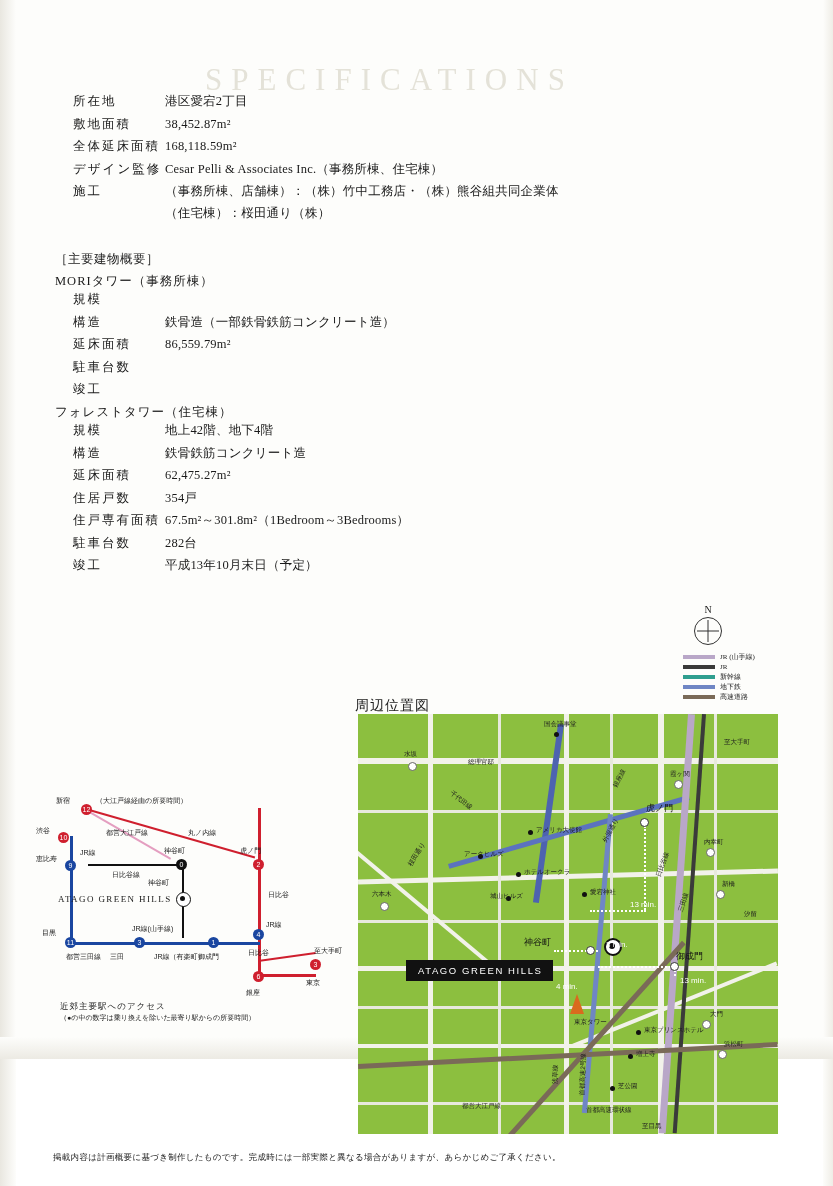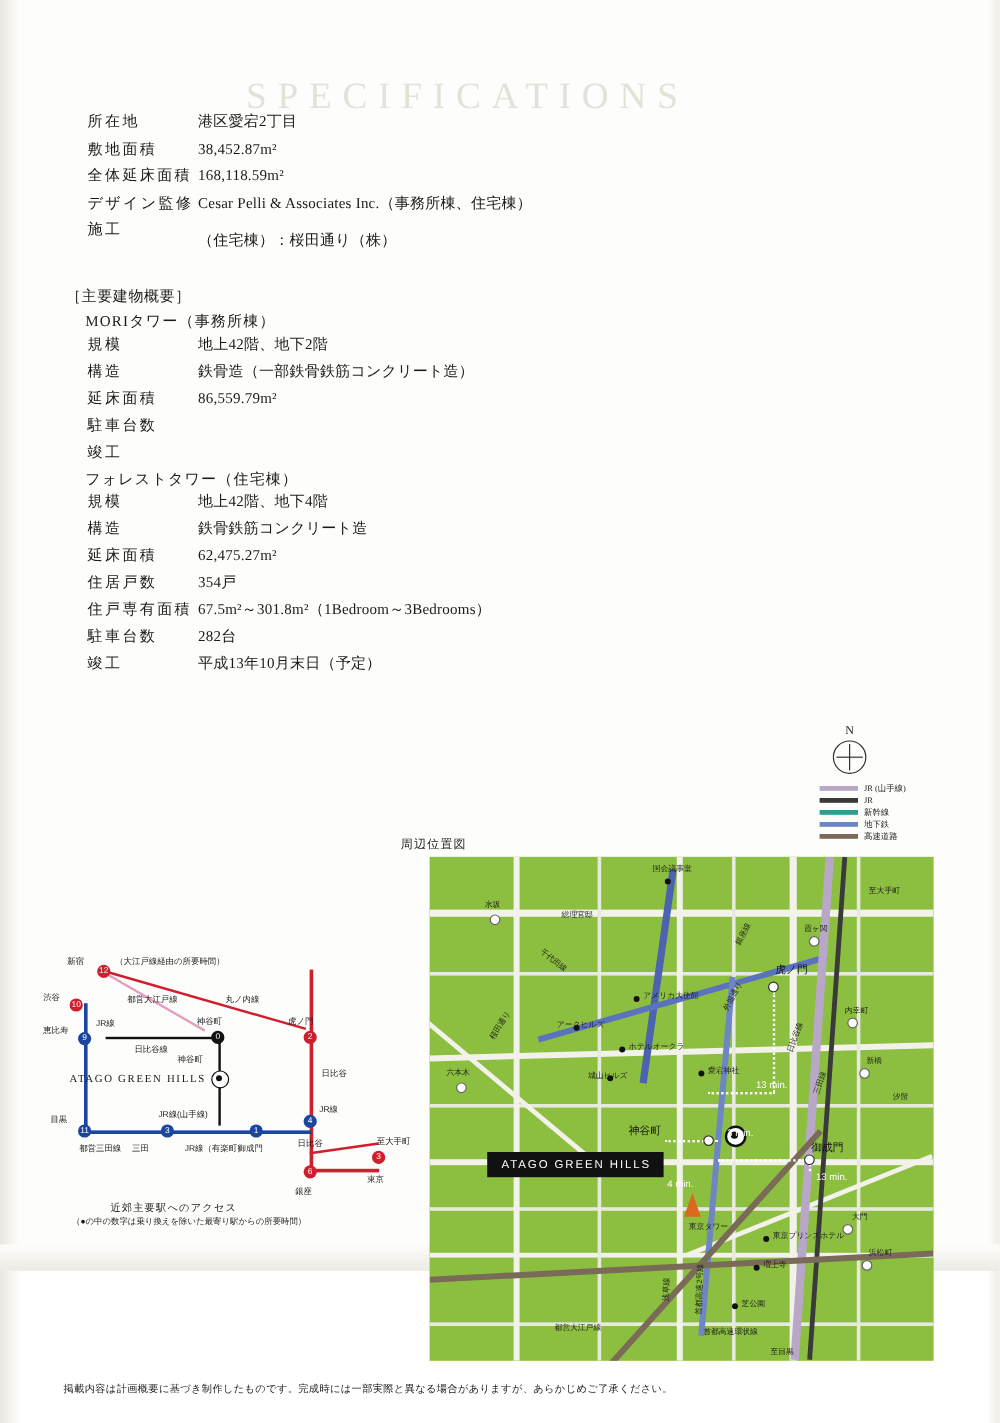--- a/index.html
+++ b/index.html
@@ -55,21 +55,21 @@
     font-size: 12.5px;
     line-height: 1.0;
   }
   .sec-head {
     font-size: 12.5px;
     margin: 0 0 9px 0;
     letter-spacing: 0.5px;
   }
   .sub-head {
     font-size: 12.5px;
-    margin: 0 0 6px 16px;
+    margin: 0 0 6px 0;
     letter-spacing: 1px;
   }
   .row {
     display: flex;
     margin-bottom: 10px;
     align-items: flex-start;
   }
   .row .lbl {
     width: 92px;
     padding-left: 8px;
@@ -115,22 +115,22 @@
     width: 108px;
     font-size: 7px;
   }
   .legend .lrow { display: flex; align-items: center; height: 10px; }
   .legend .swatch { width: 32px; height: 4px; margin-right: 5px; }
   .legend .ltxt { font-size: 7px; color: #222; white-space: nowrap; }
 
   
   .map-caption {
     position: absolute;
-    left: 334px; top: 697px;
-    font-size: 10px;
+    left: 355px; top: 697px;
+    font-size: 14px;
     letter-spacing: 1px;
   }
 
   
   .map {
     position: absolute;
     left: 358px; top: 714px;
     width: 420px; height: 420px;
     background: #8cbf3f;
     overflow: hidden;
@@ -240,21 +240,21 @@
   .access .ring:after {
     content: ""; position: absolute; left: 3px; top: 3px; width: 5px; height: 5px;
     border-radius: 50%; background: #111;
   }
   .access-note {
     position: absolute;
     left: 60px; top: 1000px;
     font-size: 8.5px;
     line-height: 1.5;
   }
-  .access-note .t1 { letter-spacing: 1px; margin-left: 32px; }
+  .access-note .t1 { letter-spacing: 1px; }
   .access-note .t2 { font-size: 7px; }
 
   .footnote {
     position: absolute;
     left: 53px; top: 1152px;
     font-size: 8.5px;
     letter-spacing: 0.3px;
   }
 </style>
 </head>
@@ -282,34 +282,34 @@
         <div class="lbl">全体延床面積</div>
         <div class="val">168,118.59m²</div>
       </div>
       <div class="row">
         <div class="lbl">デザイン監修</div>
         <div class="val">Cesar Pelli &amp; Associates Inc.（事務所棟、住宅棟）</div>
       </div>
       <div class="row">
         <div class="lbl">施工</div>
         <div class="val">
+          <span>（事務所棟、店舗棟）：（株）竹中工務店・（株）熊谷組共同企業体</span>
           <span class="l2">（住宅棟）：桜田通り（株）</span>
         </div>
       </div>
     </div>
 
     <div class="blockgap"></div>
 
     <div class="sec-head">［主要建物概要］</div>
     <div class="sub-head">MORIタワー（事務所棟）</div>
 
     <div class="sub-rows">
       <div class="row">
         <div class="lbl">規模</div>
-        <div class="val">地上42階、地下2階</div>
       </div>
       <div class="row">
         <div class="lbl">構造</div>
         <div class="val">鉄骨造（一部鉄骨鉄筋コンクリート造）</div>
       </div>
       <div class="row">
         <div class="lbl">延床面積</div>
         <div class="val">86,559.79m²</div>
       </div>
       <div class="row">

